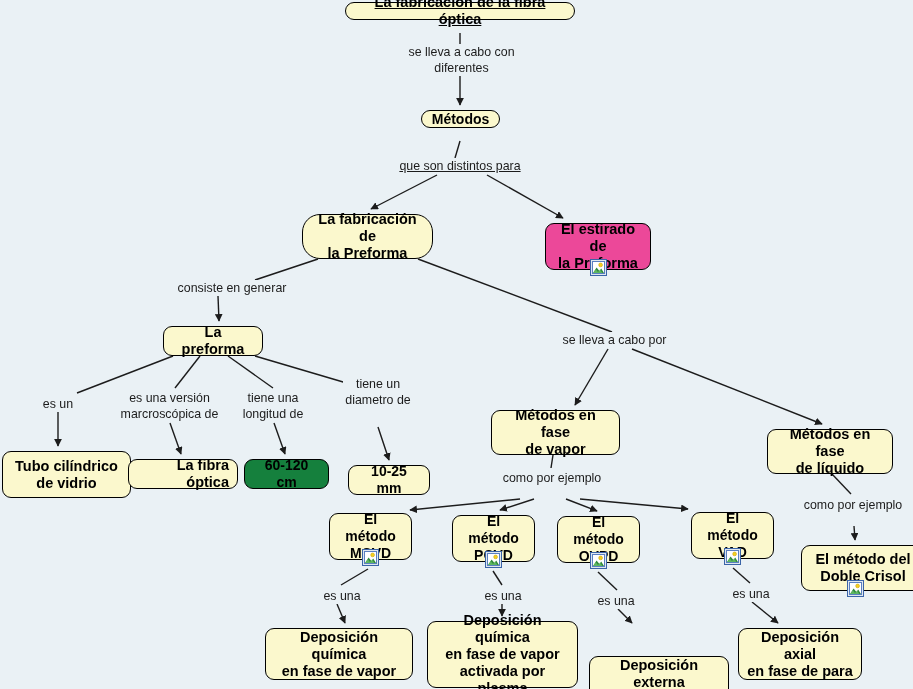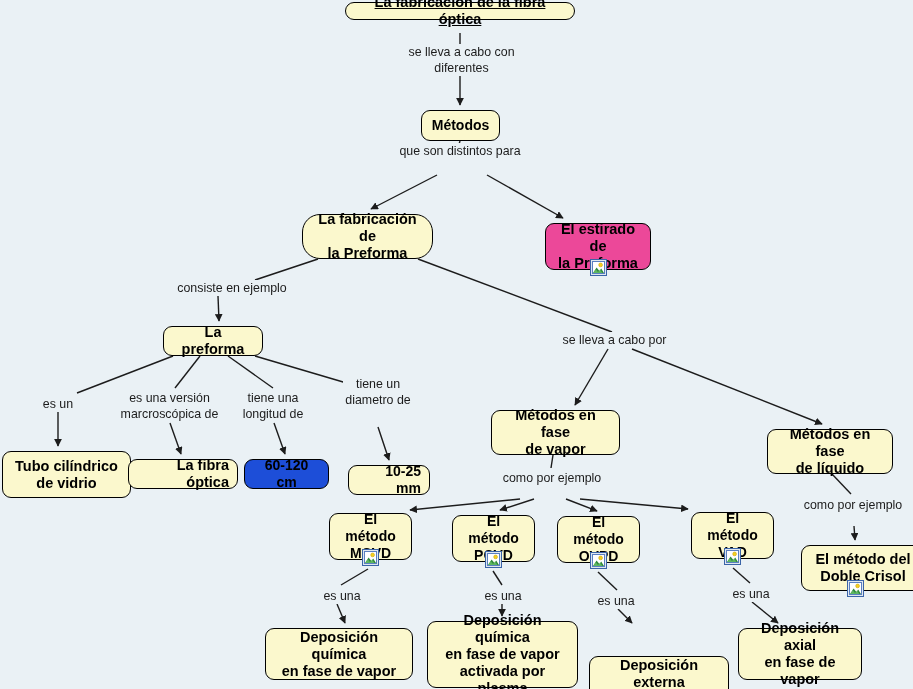--- a/index.html
+++ b/index.html
@@ -108,40 +108,40 @@
         <path d="M 493,571 L 502,585"></path>
         <path d="M 502,604 L 502,616" marker-end="url(#arrowhead)"></path>
         <path d="M 598,572 L 617,590"></path>
         <path d="M 618,609 L 632,623" marker-end="url(#arrowhead)"></path>
         <path d="M 733,568 L 750,583"></path>
         <path d="M 752,602 L 778,623" marker-end="url(#arrowhead)"></path>
       </g>
   </svg>
   <div id="node-layer">
       <div class="node" style="left: 345px; top: 2px; width: 230px; height: 18px; background: rgb(251, 248, 205); border-color: rgb(0, 0, 0); text-decoration: underline;">La fabricación de la fibra óptica</div>
-      <div class="node small" style="left: 421px; top: 110px; width: 79px; height: 31px; background: rgb(251, 248, 205); border-color: rgb(0, 0, 0); text-align: center;">Métodos</div>
+      <div class="node small" style="left: 421px; top: 110px; width: 79px; height: 18px; background: rgb(251, 248, 205); border-color: rgb(0, 0, 0); text-align: center;">Métodos</div>
       <div class="node" style="left: 302px; top: 214px; width: 131px; height: 45px; background: rgb(251, 248, 205); border-color: rgb(0, 0, 0); border-radius: 18px;">La fabricación de
 la Preforma</div>
       <div class="node" style="left: 545px; top: 223px; width: 106px; height: 47px; background: #ec4899; border-color: rgb(0, 0, 0);">El estirado de
 la Preforma</div>
       <span class="imgicon" style="left: 589.5px; top: 259px;">
         <svg viewBox="0 0 17 17" width="17" height="17">
           <rect x="0.5" y="0.5" width="16" height="16" fill="#dfe7ef" stroke="#3a64a8" stroke-width="1"></rect>
           <rect x="2.5" y="2.5" width="12" height="12" fill="#ffffff" stroke="#5a7fc0" stroke-width="1"></rect>
           <circle cx="10.6" cy="5.9" r="1.9" fill="#f5d020" stroke="#c39b00" stroke-width="0.5"></circle>
           <path d="M3 14 L6.6 8.4 L9.4 12 L11.2 9.6 L14 14 Z" fill="#2f8a3c"></path>
           <path d="M3 14 L5.8 10.2 L8 13 L10 10.6 L12.4 14 Z" fill="#6ec46e" opacity="0.75"></path>
         </svg>
       </span>
       <div class="node" style="left: 163px; top: 326px; width: 100px; height: 30px; background: rgb(251, 248, 205); border-color: rgb(0, 0, 0);">La preforma</div>
       <div class="node" style="left: 2px; top: 451px; width: 129px; height: 47px; background: rgb(251, 248, 205); border-color: rgb(0, 0, 0);">Tubo cilíndrico
 de vidrio</div>
       <div class="node" style="left: 128px; top: 459px; width: 110px; height: 30px; background: rgb(251, 248, 205); border-color: rgb(0, 0, 0); text-align: right;">La fibra óptica</div>
-      <div class="node small" style="left: 244px; top: 459px; width: 85px; height: 30px; background: #1d4ed8; border-color: rgb(0, 0, 0);">60-120 cm</div>
-      <div class="node small" style="left: 348px; top: 465px; width: 82px; height: 30px; background: rgb(251, 248, 205); border-color: rgb(0, 0, 0); text-align: right;">10-25 mm</div>
+      <div class="node small" style="left: 244px; top: 459px; width: 85px; height: 30px; background: #15803d; border-color: rgb(0, 0, 0);">60-120 cm</div>
+      <div class="node small" style="left: 348px; top: 465px; width: 82px; height: 30px; background: rgb(251, 248, 205); border-color: rgb(0, 0, 0);">10-25 mm</div>
       <div class="node" style="left: 491px; top: 410px; width: 129px; height: 45px; background: rgb(251, 248, 205); border-color: rgb(0, 0, 0);">Métodos en fase
 de vapor</div>
       <div class="node" style="left: 767px; top: 429px; width: 126px; height: 45px; background: rgb(251, 248, 205); border-color: rgb(0, 0, 0);">Métodos en fase
 de líquido</div>
       <div class="node small" style="left: 329px; top: 513px; width: 83px; height: 47px; background: rgb(251, 248, 205); border-color: rgb(0, 0, 0);">El método
 MCVD</div>
       <span class="imgicon" style="left: 362px; top: 549px;">
         <svg viewBox="0 0 17 17" width="17" height="17">
           <rect x="0.5" y="0.5" width="16" height="16" fill="#dfe7ef" stroke="#3a64a8" stroke-width="1"></rect>
           <rect x="2.5" y="2.5" width="12" height="12" fill="#ffffff" stroke="#5a7fc0" stroke-width="1"></rect>
@@ -195,27 +195,27 @@
         </svg>
       </span>
       <div class="node" style="left: 265px; top: 628px; width: 148px; height: 52px; background: rgb(251, 248, 205); border-color: rgb(0, 0, 0);">Deposición química
 en fase de vapor</div>
       <div class="node" style="left: 427px; top: 621px; width: 151px; height: 67px; background: rgb(251, 248, 205); border-color: rgb(0, 0, 0);">Deposición química
 en fase de vapor
 activada por plasma</div>
       <div class="node" style="left: 589px; top: 656px; width: 140px; height: 52px; background: rgb(251, 248, 205); border-color: rgb(0, 0, 0);">Deposición externa
 en fase de vapor</div>
       <div class="node" style="left: 738px; top: 628px; width: 124px; height: 52px; background: rgb(251, 248, 205); border-color: rgb(0, 0, 0);">Deposición axial
-en fase de vapor</div>
+en fase de para</div>
     </div>
   <div id="label-layer">
       <div class="linklabel" style="left: 404px; top: 44px; width: 115px;">se lleva a cabo con
 diferentes</div>
-      <div class="linklabel" style="left: 387px; top: 143px; width: 146px;">que son distintos para</div>
-      <div class="linklabel" style="left: 167px; top: 280px; width: 130px;">consiste en ejemplo</div>
+      <div class="linklabel" style="left: 387px; top: 158px; width: 146px; text-decoration: underline;">que son distintos para</div>
+      <div class="linklabel" style="left: 167px; top: 280px; width: 130px;">consiste en generar</div>
       <div class="linklabel" style="left: 34px; top: 396px; width: 48px;">es un</div>
       <div class="linklabel" style="left: 117px; top: 390px; width: 105px;">es una versión
 marcroscópica de</div>
       <div class="linklabel" style="left: 240px; top: 390px; width: 66px; text-align: center;">tiene una
 longitud de</div>
       <div class="linklabel" style="left: 343px; top: 376px; width: 70px; text-align: center;">tiene un
 diametro de</div>
       <div class="linklabel" style="left: 554px; top: 332px; width: 121px;">se lleva a cabo por</div>
       <div class="linklabel" style="left: 494px; top: 470px; width: 116px;">como por ejemplo</div>
       <div class="linklabel" style="left: 795px; top: 497px; width: 116px;">como por ejemplo</div>

